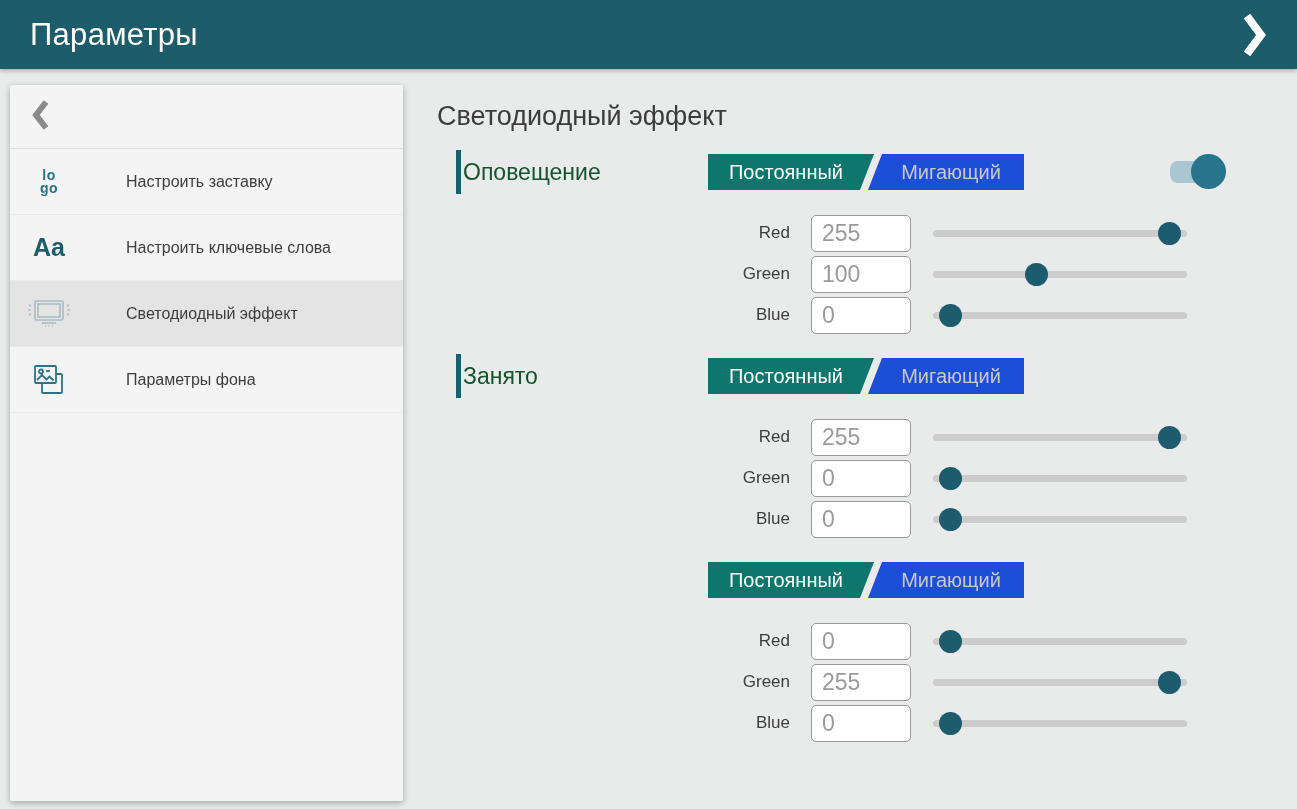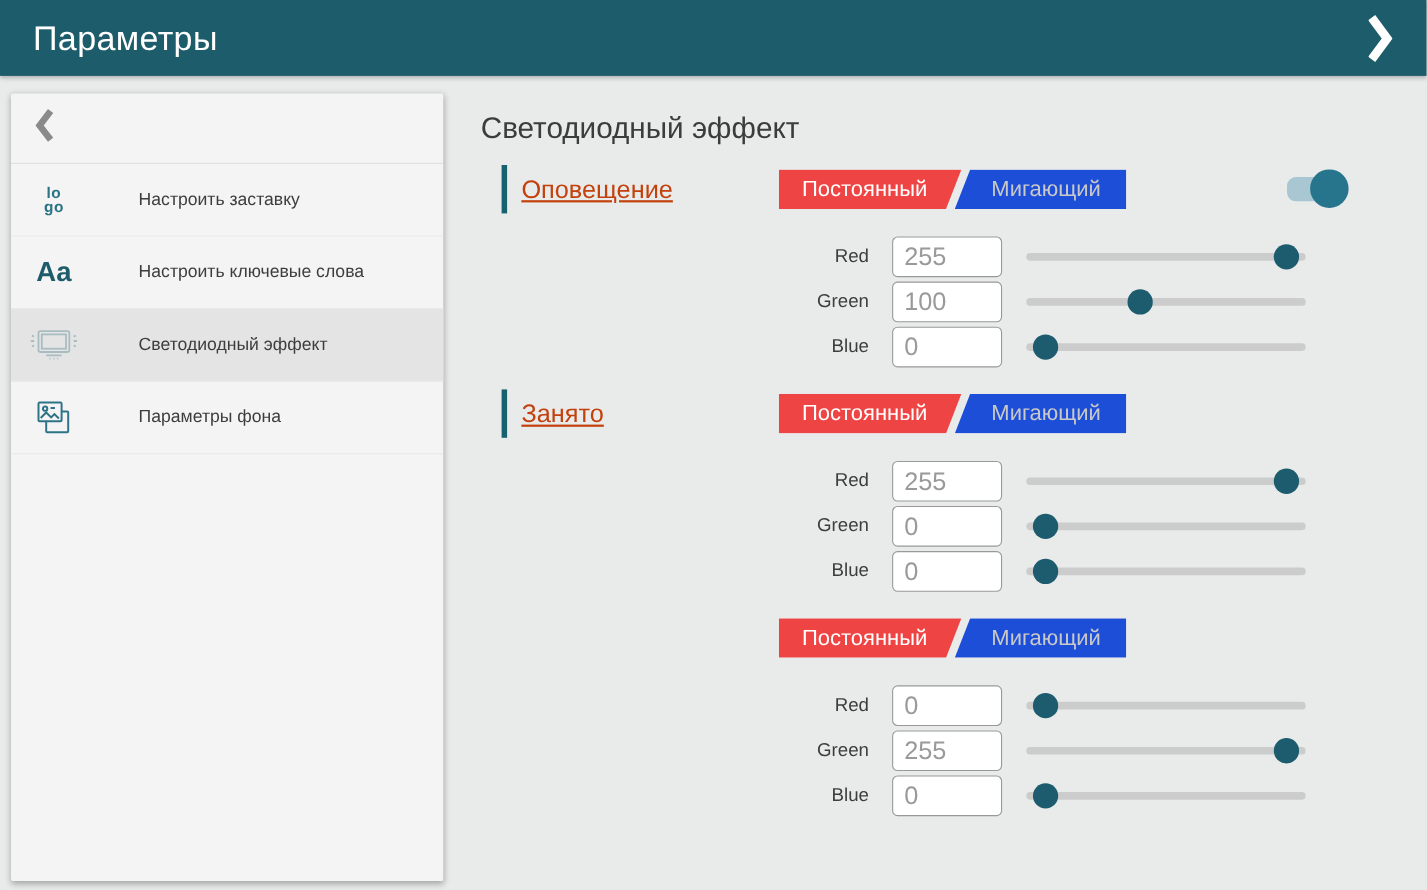--- a/index.html
+++ b/index.html
@@ -57,28 +57,28 @@
 
   
   .main { margin-left:437px; padding-top:30px; width:860px; position:relative; z-index:1; }
   .page-title { font-size:27px; font-weight:400; color:#3c3c3c; line-height:34px; }
 
   .section { }
   .section-header { position:relative; height:44px; margin-top:17px; }
   .section + .section .section-header { margin-top:21px; }
   .section-title {
     display:inline-flex; align-items:center; height:44px;
-    margin-left:19px; border-left:5px solid #17616f; padding-left:13px;
-    font-size:23px; color:#c2410c;text-decoration:underline;
+    margin-left:19px; border-left:5px solid #17616f; padding-left:2px;
+    font-size:23px; color:#14532d;
   }
   
   .segmented { position:absolute; left:271px; top:4px; width:316px; height:36px; }
   .seg-on {
     position:absolute; left:0; top:0; height:36px; width:166px;
-    background:#ef4444; color:#fff;
+    background:#0f766e; color:#fff;
     clip-path:polygon(0 0, 100% 0, calc(100% - 14px) 100%, 0 100%);
     display:flex; align-items:center; justify-content:center;
     font-size:20px; padding-right:10px; cursor:pointer;
   }
   .seg-off {
     position:absolute; right:0; top:0; height:36px; width:156px;
     background:#1d4ed8; color:#c9c9c9;
     clip-path:polygon(14px 0, 100% 0, 100% 100%, 0 100%);
     display:flex; align-items:center; justify-content:center;
     font-size:20px; padding-left:10px; cursor:pointer;

